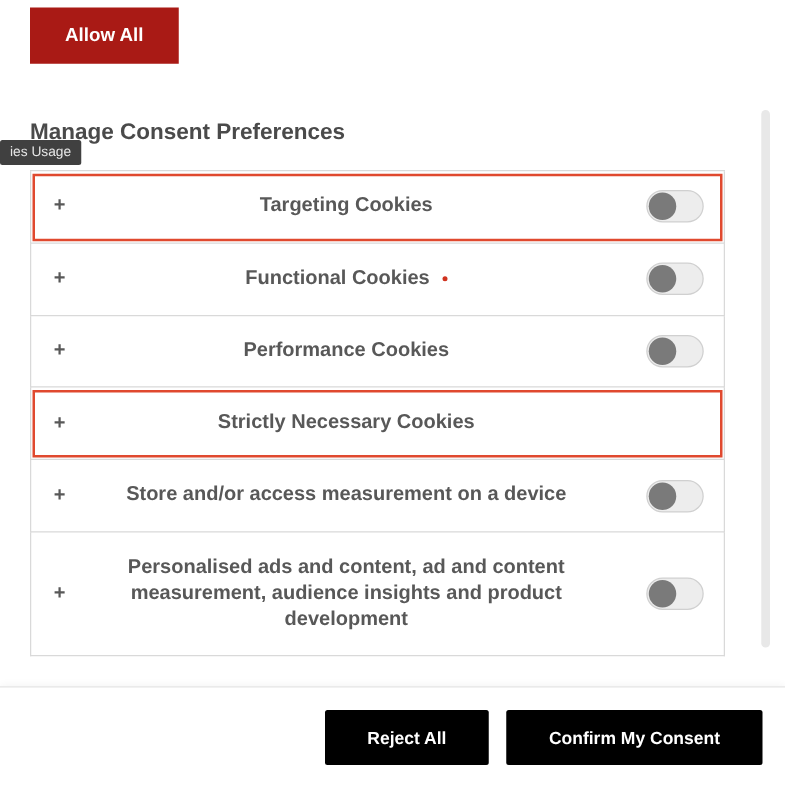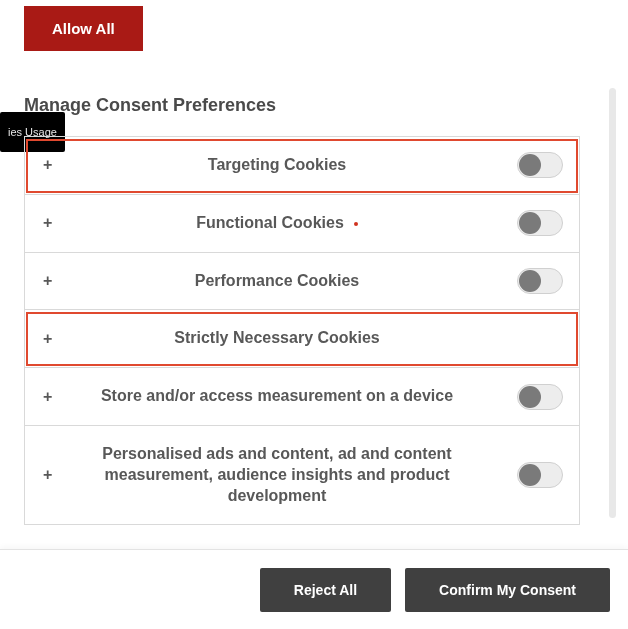--- a/index.html
+++ b/index.html
@@ -29,24 +29,24 @@
     top: 95px;
     left: 24px;
     font-size: 18px;
     font-weight: 700;
     color: #4a4a4a;
   }
   .badge-left {
     position: absolute;
     top: 112px;
     left: 0;
-    background: #000000;
+    background: #404040;
     color: #e6e6e6;
     font-size: 11px;
-    padding: 14px 8px;
+    padding: 4px 8px;
     border-radius: 2px;
   }
   .categories {
     position: absolute;
     top: 136px;
     left: 24px;
     width: 556px;
     border-top: 1px solid #d9d9d9;
   }
   .cat-row {
@@ -136,21 +136,21 @@
     border-top: 1px solid #e3e3e3;
     box-shadow: 0 -2px 6px rgba(0,0,0,0.04);
     display: flex;
     justify-content: flex-end;
     align-items: center;
     gap: 14px;
     padding-right: 18px;
     background: #fff;
   }
   .footer-btn {
-    background: #404040;
+    background: #000000;
     color: #fff;
     border: none;
     padding: 14px 34px;
     font-size: 14px;
     font-weight: 700;
     cursor: pointer;
     border-radius: 2px;
   }
 </style>
 </head>

